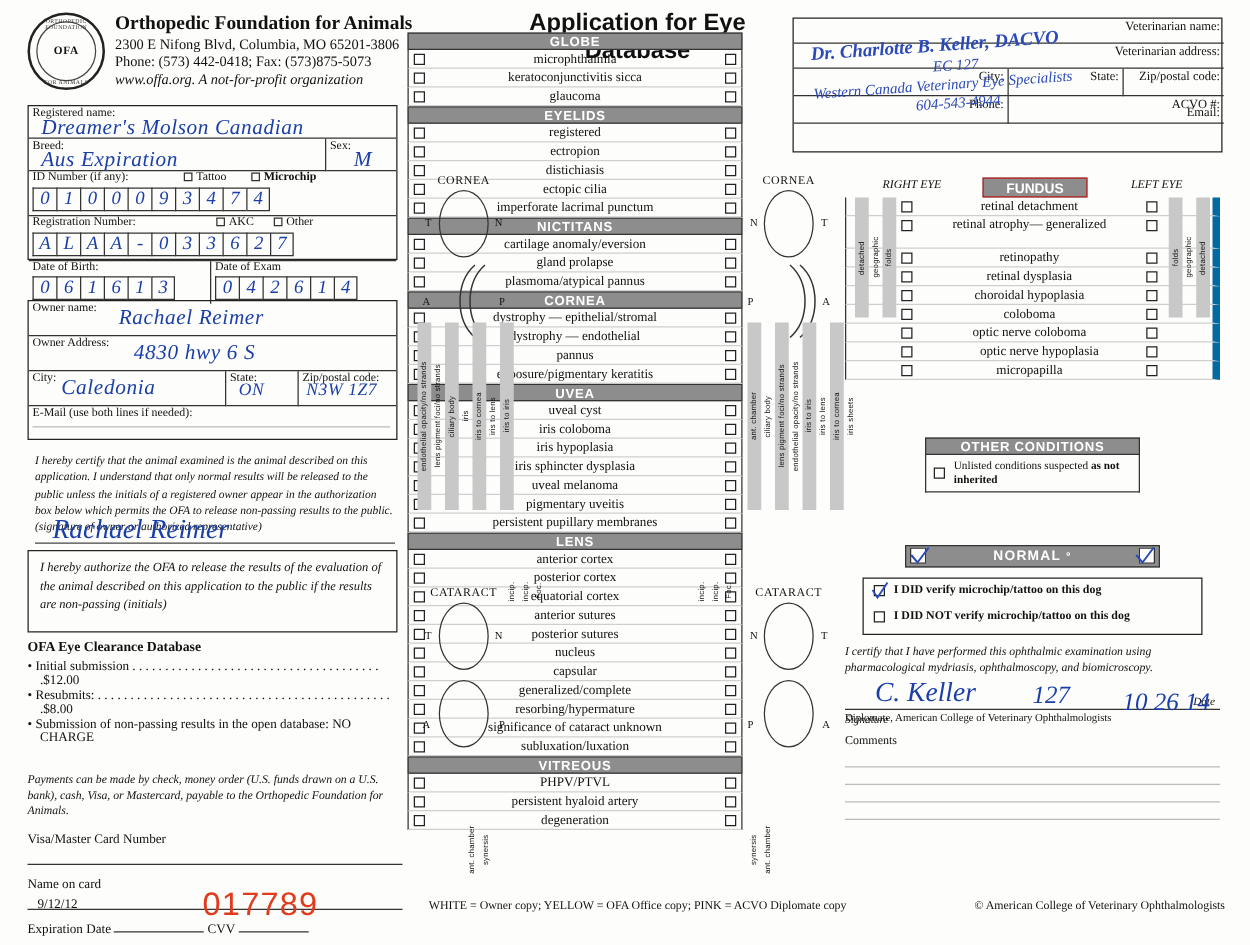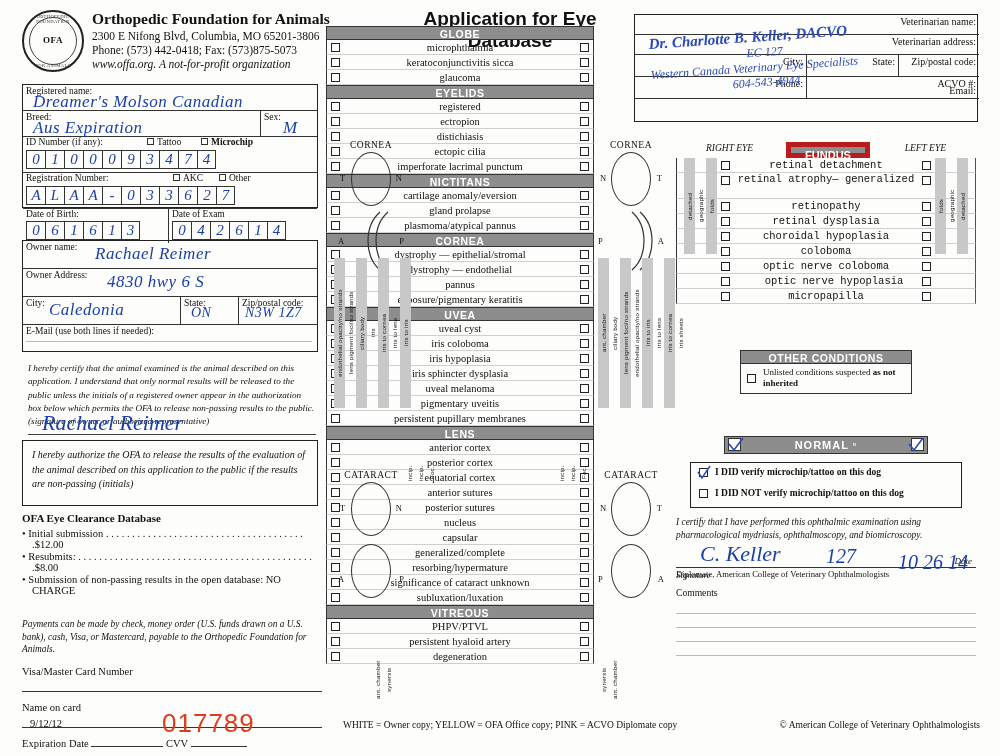--- a/index.html
+++ b/index.html
@@ -128,21 +128,21 @@
     font-size:6.2px; writing-mode:vertical-rl; transform:rotate(180deg);
     text-align:center; letter-spacing:.2px; line-height:11px;
     font-family:"Liberation Sans",sans-serif;
   }
   .vcol.shaded { background:#c8c8c8; }
 
   .tinybox { width:7px; height:7px; border:1px solid #333; position:absolute; }
 
   
   #fundus-wrap { left:676px; top:142px; width:300px; }
-  #fundus-wrap .row { border-left:1px solid #333; border-right:1px solid #0369a1;font-family:Liberation Mono, monospace; }
+  #fundus-wrap .row { border-left:1px solid #333; border-right:6px solid #0369a1; }
 
   #other-cond { left:740px; top:350px; width:172px; }
   .oc-row { border:1px solid #333; border-top:none; font-size:9px; padding:3px 4px 3px 22px; position:relative; line-height:1.25; }
 
   #normal-bar { left:676px; top:436px; width:300px; }
   #micro-box { left:690px; top:462px; width:272px; height:46px; }
 
   #certify-right { left:676px; top:516px; width:300px; font-size:9.4px; font-style:italic; line-height:1.35; }
 
   
@@ -542,21 +542,21 @@
     <div class="vcol" style="left: 33px; top: 0px; height: 150px;">endothelial opacity/no strands</div>
     <div class="vcol shaded" style="left: 44px; top: 0px; height: 150px;">iris to iris</div>
     <div class="vcol" style="left: 55px; top: 0px; height: 150px;">iris to lens</div>
     <div class="vcol shaded" style="left: 66px; top: 0px; height: 150px;">iris to cornea</div>
     <div class="vcol" style="left: 77px; top: 0px; height: 150px;">iris sheets</div>
   </div>
 
 <div class="abs" id="fundus-wrap" style="position: absolute;">
     <div style="position: relative; height: 16px;">
       <span class="eye-lbl" style="position:absolute;left:30px;top:1px;">RIGHT EYE</span>
-      <span style="position:absolute;left:110px;top:0;width:84px;height:16px;background:#8d8d8d;color:#fff;font-size:11px;font-weight:bold;text-align:center;line-height:16px;font-family:'Liberation Sans',sans-serif;border:5px solid #b91c1c;">FUNDUS</span>
+      <span style="position:absolute;left:110px;top:0;width:84px;height:16px;background:#8d8d8d;color:#fff;font-size:11px;font-weight:bold;text-align:center;line-height:16px;font-family:'Liberation Sans',sans-serif;border:1px solid #b91c1c;">FUNDUS</span>
       <span class="eye-lbl" style="position:absolute;right:30px;top:1px;">LEFT EYE</span>
     </div>
     <div class="row" style="padding-left: 40px; padding-right: 40px;"><span class="cb l" style="left: 44px;"></span><span>retinal detachment</span><span class="cb r" style="right: 44px;"></span></div>
     <div class="row" style="padding-left: 40px; padding-right: 40px; height: 26px; line-height: 13px;"><span class="cb l" style="left: 44px;"></span><span>retinal atrophy— generalized</span><span class="cb r" style="right: 44px;"></span></div>
     <div class="row" style="padding-left: 40px; padding-right: 40px;"><span class="cb l" style="left: 44px;"></span><span>retinopathy</span><span class="cb r" style="right: 44px;"></span></div>
     <div class="row" style="padding-left: 40px; padding-right: 40px;"><span class="cb l" style="left: 44px;"></span><span>retinal dysplasia</span><span class="cb r" style="right: 44px;"></span></div>
     <div class="row" style="padding-left: 40px; padding-right: 40px;"><span class="cb l" style="left: 44px;"></span><span>choroidal hypoplasia</span><span class="cb r" style="right: 44px;"></span></div>
     <div class="row" style="padding-left: 40px; padding-right: 40px;"><span class="cb l" style="left: 44px;"></span><span>coloboma</span><span class="cb r" style="right: 44px;"></span></div>
     <div class="row" style="padding-left: 40px; padding-right: 40px;"><span class="cb l" style="left: 44px;"></span><span>optic nerve coloboma</span><span class="cb r" style="right: 44px;"></span></div>
     <div class="row" style="padding-left: 40px; padding-right: 24px;"><span class="cb l" style="left: 44px;"></span><span>optic nerve hypoplasia</span><span class="cb r" style="right: 44px;"></span></div>

